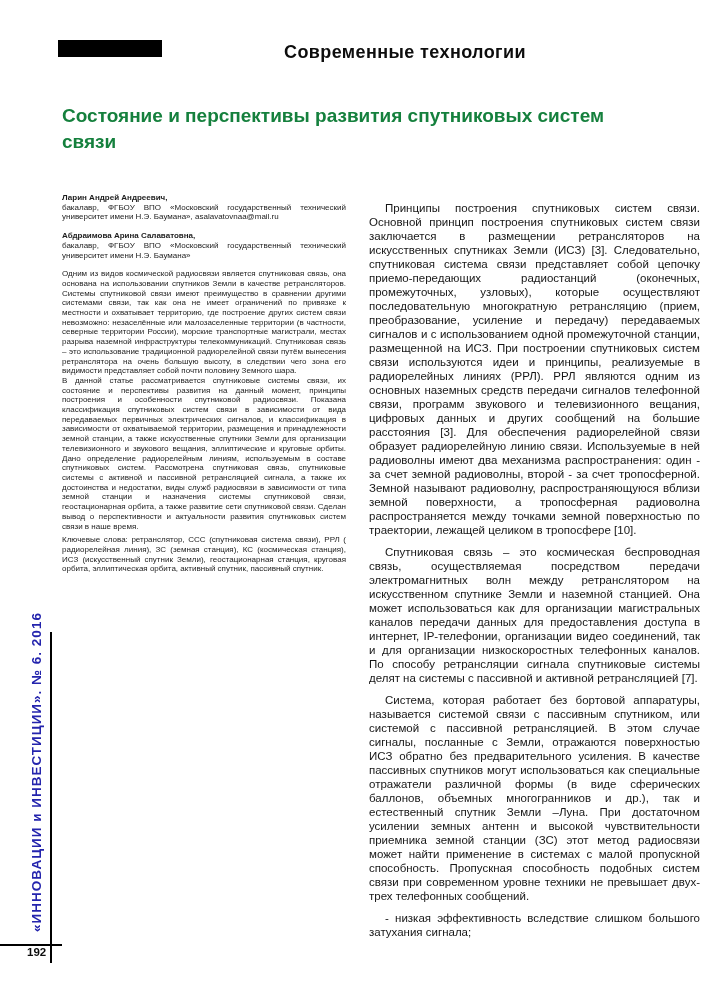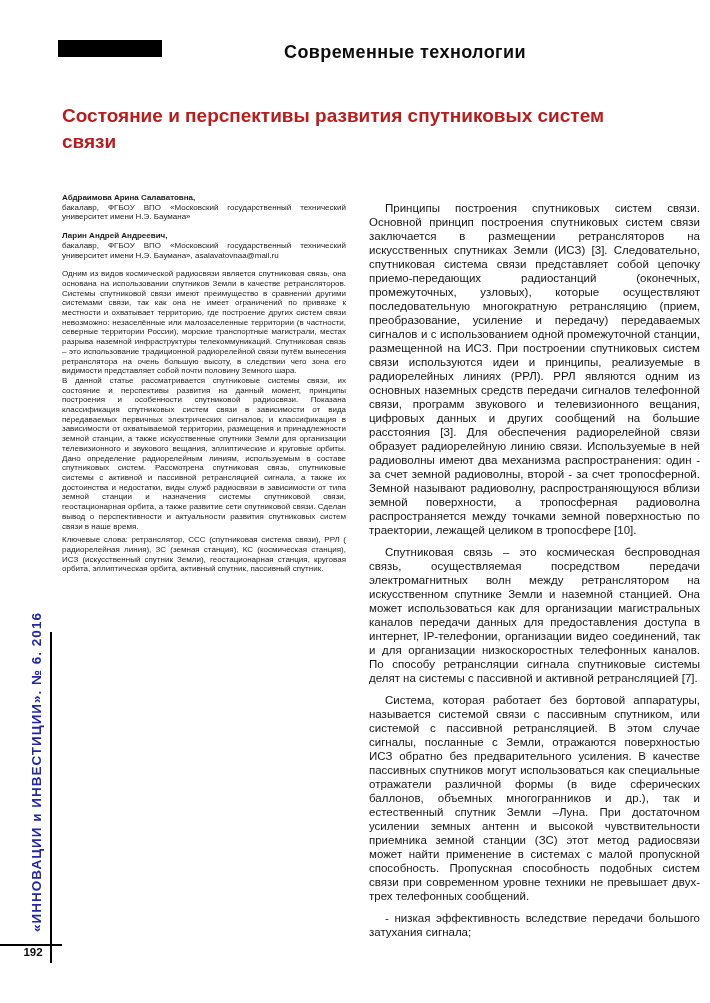--- a/index.html
+++ b/index.html
@@ -9,21 +9,21 @@
   }
   .redaction-bar {
     position:absolute; left:58px; top:40px; width:104px; height:17px; background:#000000;
   }
   .section-header {
     position:absolute; right:6px; top:42px; width:420px;
     font-weight:bold; font-size:18px; letter-spacing:0.4px; color:#0d0d0d;
   }
   .article-title {
     position:absolute; left:62px; top:103px; width:552px; margin:0;
-    font-size:19px; font-weight:bold; line-height:1.38; color:#b91c1c;
+    font-size:19px; font-weight:bold; line-height:1.38; color:#15803d;
   }
   
   .left-col {
     position:absolute; left:62px; top:193px; width:284px;
     font-size:8px; line-height:9.7px; text-align:justify; color:#1c1c1c;
   }
   .left-col p { margin:0; }
   .author-block { margin-bottom:9px; }
   .author-name { font-weight:bold; }
   .kw { margin-top:4px !important; }
@@ -39,54 +39,54 @@
     transform:translate(-50%,-50%) rotate(-90deg);
     white-space:nowrap; font-weight:bold; font-size:13.5px; letter-spacing:1px;
   }
   .sidebar-rule {
     position:absolute; left:50px; top:632px; width:2px; height:331px; background:#000000;
   }
   .footer-rule {
     position:absolute; left:0; top:944px; width:62px; height:2px; background:#000000;
   }
   .page-number {
-    position:absolute; left:16px; top:946px; width:34px;
-    font-weight:bold; font-size:11.5px; text-align:center; color:#0d0d0d;
+    position:absolute; left:27px; top:946px; width:34px;
+    font-weight:bold; font-size:11.5px; color:#0d0d0d;
   }
 </style>
 </head>
 <body>
 
 <div class="page">
 
   <div class="redaction-bar"></div>
 
   <div class="section-header">Современные технологии</div>
 
   <h1 class="article-title">Состояние и перспективы развития спутниковых систем связи</h1>
 
   <div class="left-col">
     <div class="author-block">
+      <p class="author-name">Ларин Андрей Андреевич,</p>
+      <p>бакалавр, ФГБОУ ВПО «Московский государственный технический университет имени Н.Э. Баумана», asalavatovnaa@mail.ru</p>
+    </div>
+    <div class="author-block">
       <p class="author-name">Абдраимова Арина Салаватовна,</p>
       <p>бакалавр, ФГБОУ ВПО «Московский государственный технический университет имени Н.Э. Баумана»</p>
-    </div>
-    <div class="author-block">
-      <p class="author-name">Ларин Андрей Андреевич,</p>
-      <p>бакалавр, ФГБОУ ВПО «Московский государственный технический университет имени Н.Э. Баумана», asalavatovnaa@mail.ru</p>
     </div>
     <p>Одним из видов космической радиосвязи является спутниковая связь, она основана на использовании спутников Земли в качестве ретрансляторов. Системы спутниковой связи имеют преимущество в сравнении другими системами связи, так как она не имеет ограничений по привязке к местности и охватывает территорию, где построение других систем связи невозможно: незаселённые или малозаселенные территории (в частности, северные территории России), морские транспортные магистрали, местах разрыва наземной инфраструктуры телекоммуникаций. Спутниковая связь – это использование традиционной радиорелейной связи путём вынесения ретранслятора на очень большую высоту, в следствии чего зона его видимости представляет собой почти половину Земного шара.</p>
     <p>В данной статье рассматривается спутниковые системы связи, их состояние и перспективы развития на данный момент, принципы построения и особенности спутниковой радиосвязи. Показана классификация спутниковых систем связи в зависимости от вида передаваемых первичных электрических сигналов, и классификация в зависимости от охватываемой территории, размещения и принадлежности земной станции, а также искусственные спутники Земли для организации телевизионного и звукового вещания, эллиптические и круговые орбиты. Дано определение радиорелейным линиям, используемым в составе спутниковых систем. Рассмотрена спутниковая связь, спутниковые системы с активной и пассивной ретрансляцией сигнала, а также их достоинства и недостатки, виды служб радиосвязи в зависимости от типа земной станции и назначения системы спутниковой связи, геостационарная орбита, а также развитие сети спутниковой связи. Сделан вывод о перспективности и актуальности развития спутниковых систем связи в наше время.</p>
     <p class="kw">Ключевые слова: ретранслятор, ССС (спутниковая система связи), РРЛ ( радиорелейная линия), ЗС (земная станция), КС (космическая станция), ИСЗ (искусственный спутник Земли), геостационарная станция, круговая орбита, эллиптическая орбита, активный спутник, пассивный спутник.</p>
   </div>
 
   <div class="right-col">
     <p>Принципы построения спутниковых систем связи. Основной принцип построения спутниковых систем связи заключается в размещении ретрансляторов на искусственных спутниках Земли (ИСЗ) [3]. Следовательно, спутниковая система связи представляет собой цепочку приемо-передающих радиостанций (оконечных, промежуточных, узловых), которые осуществляют последовательную многократную ретрансляцию (прием, преобразование, усиление и передачу) передаваемых сигналов и с использованием одной промежуточной станции, размещенной на ИСЗ. При построении спутниковых систем связи используются идеи и принципы, реализуемые в радиорелейных линиях (РРЛ). РРЛ являются одним из основных наземных средств передачи сигналов телефонной связи, программ звукового и телевизионного вещания, цифровых данных и других сообщений на большие расстояния [3]. Для обеспечения радиорелейной связи образует радиорелейную линию связи. Используемые в ней радиоволны имеют два механизма распространения: один - за счет земной радиоволны, второй - за счет тропосферной. Земной называют радиоволну, распространяющуюся вблизи земной поверхности, а тропосферная радиоволна распространяется между точками земной поверхностью по траектории, лежащей целиком в тропосфере [10].</p>
     <p>Спутниковая связь – это космическая беспроводная связь, осуществляемая посредством передачи электромагнитных волн между ретранслятором на искусственном спутнике Земли и наземной станцией. Она может использоваться как для организации магистральных каналов передачи данных для предоставления доступа в интернет, IP-телефонии, организации видео соединений, так и для организации низкоскоростных телефонных каналов. По способу ретрансляции сигнала спутниковые системы делят на системы с пассивной и активной ретрансляцией [7].</p>
     <p>Система, которая работает без бортовой аппаратуры, называется системой связи с пассивным спутником, или системой с пассивной ретрансляцией. В этом случае сигналы, посланные с Земли, отражаются поверхностью ИСЗ обратно без предварительного усиления. В качестве пассивных спутников могут использоваться как специальные отражатели различной формы (в виде сферических баллонов, объемных многогранников и др.), так и естественный спутник Земли –Луна. При достаточном усилении земных антенн и высокой чувствительности приемника земной станции (ЗС) этот метод радиосвязи может найти применение в системах с малой пропускной способность. Пропускная способность подобных систем связи при современном уровне техники не превышает двух-трех телефонных сообщений.</p>
-    <p>- низкая эффективность вследствие передачи большого затухания сигнала;</p>
+    <p>- низкая эффективность вследствие слишком большого затухания сигнала;</p>
   </div>
 
   <div class="journal-strip" style="color: rgb(36, 36, 173);">«ИННОВАЦИИ и ИНВЕСТИЦИИ». № 6. 2016</div>
 
   <div class="sidebar-rule"></div>
   <div class="footer-rule"></div>
 
   <div class="page-number">192</div>
 
 </div>

